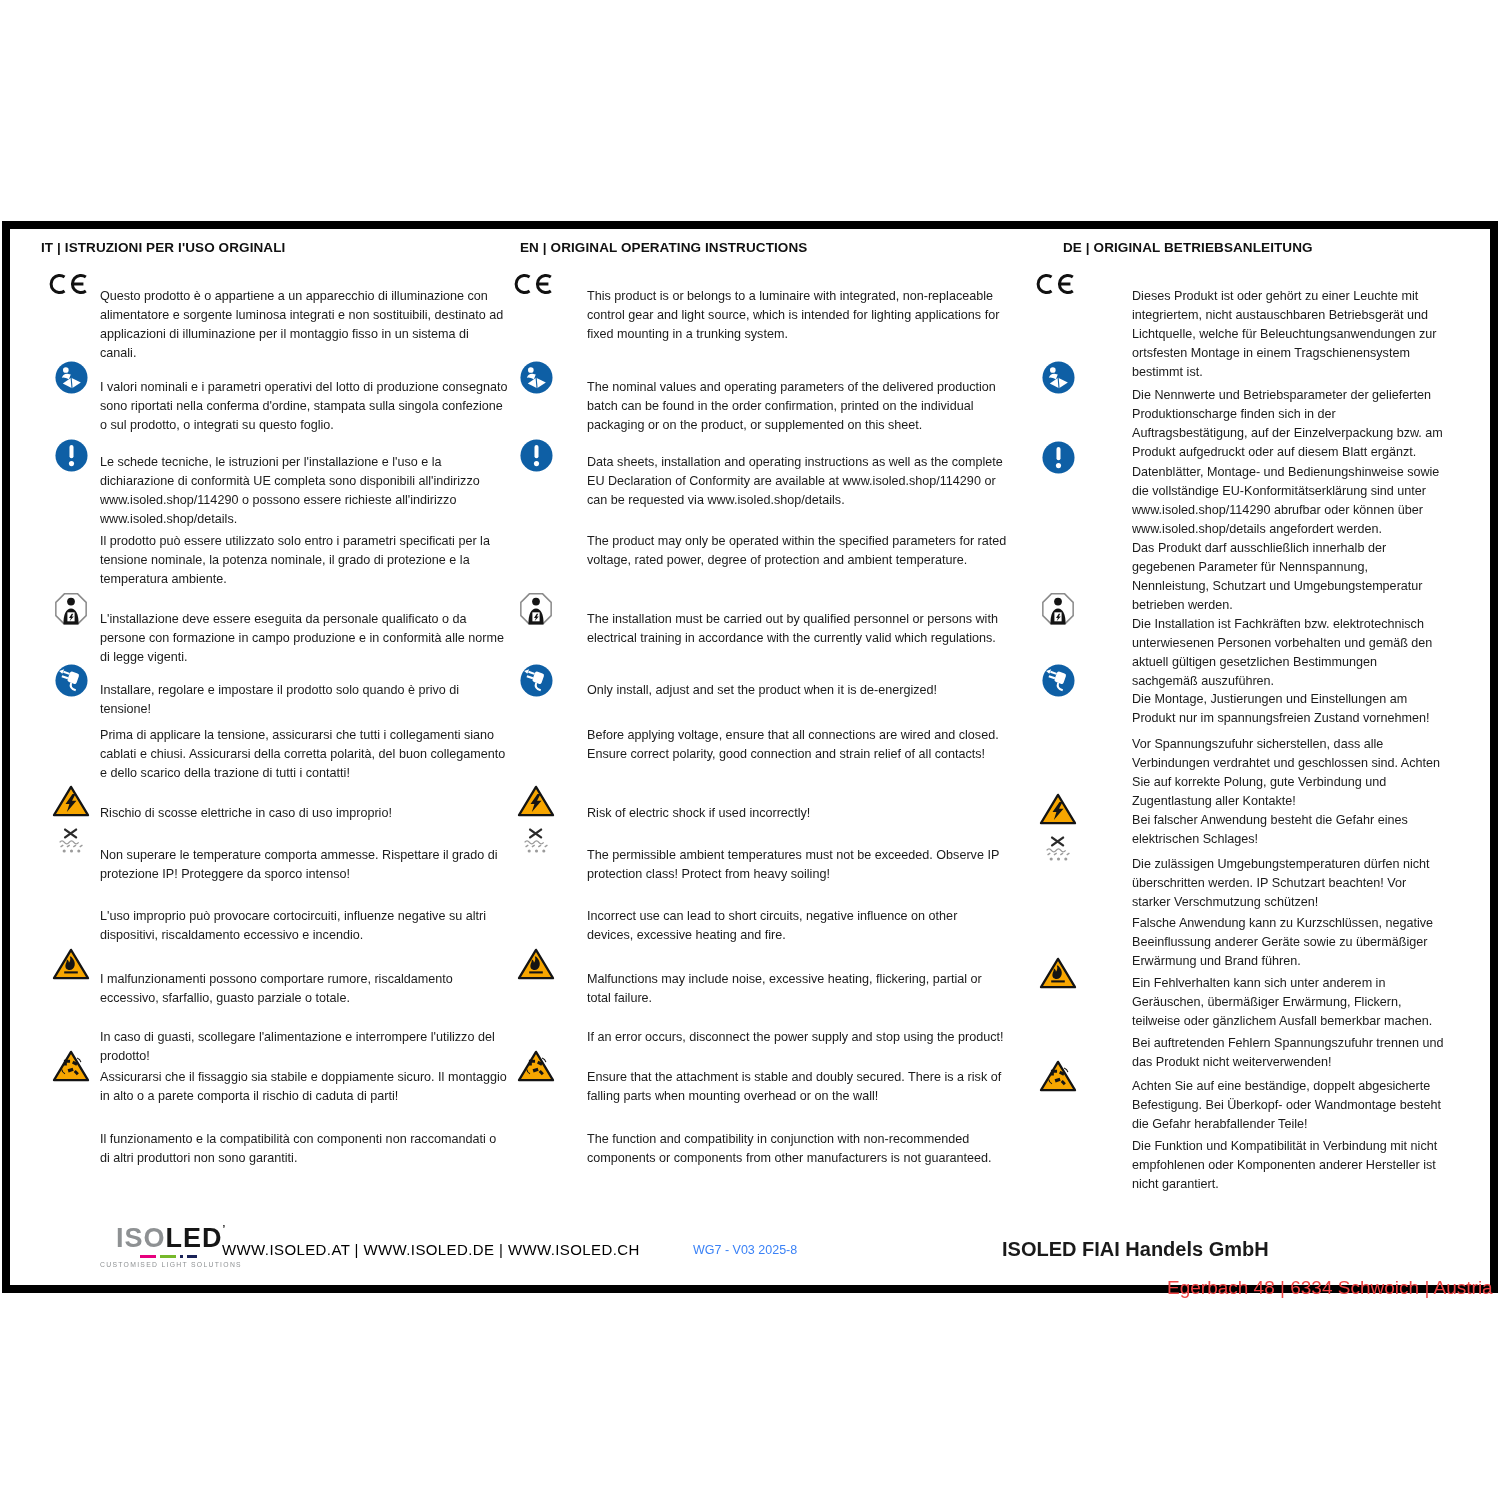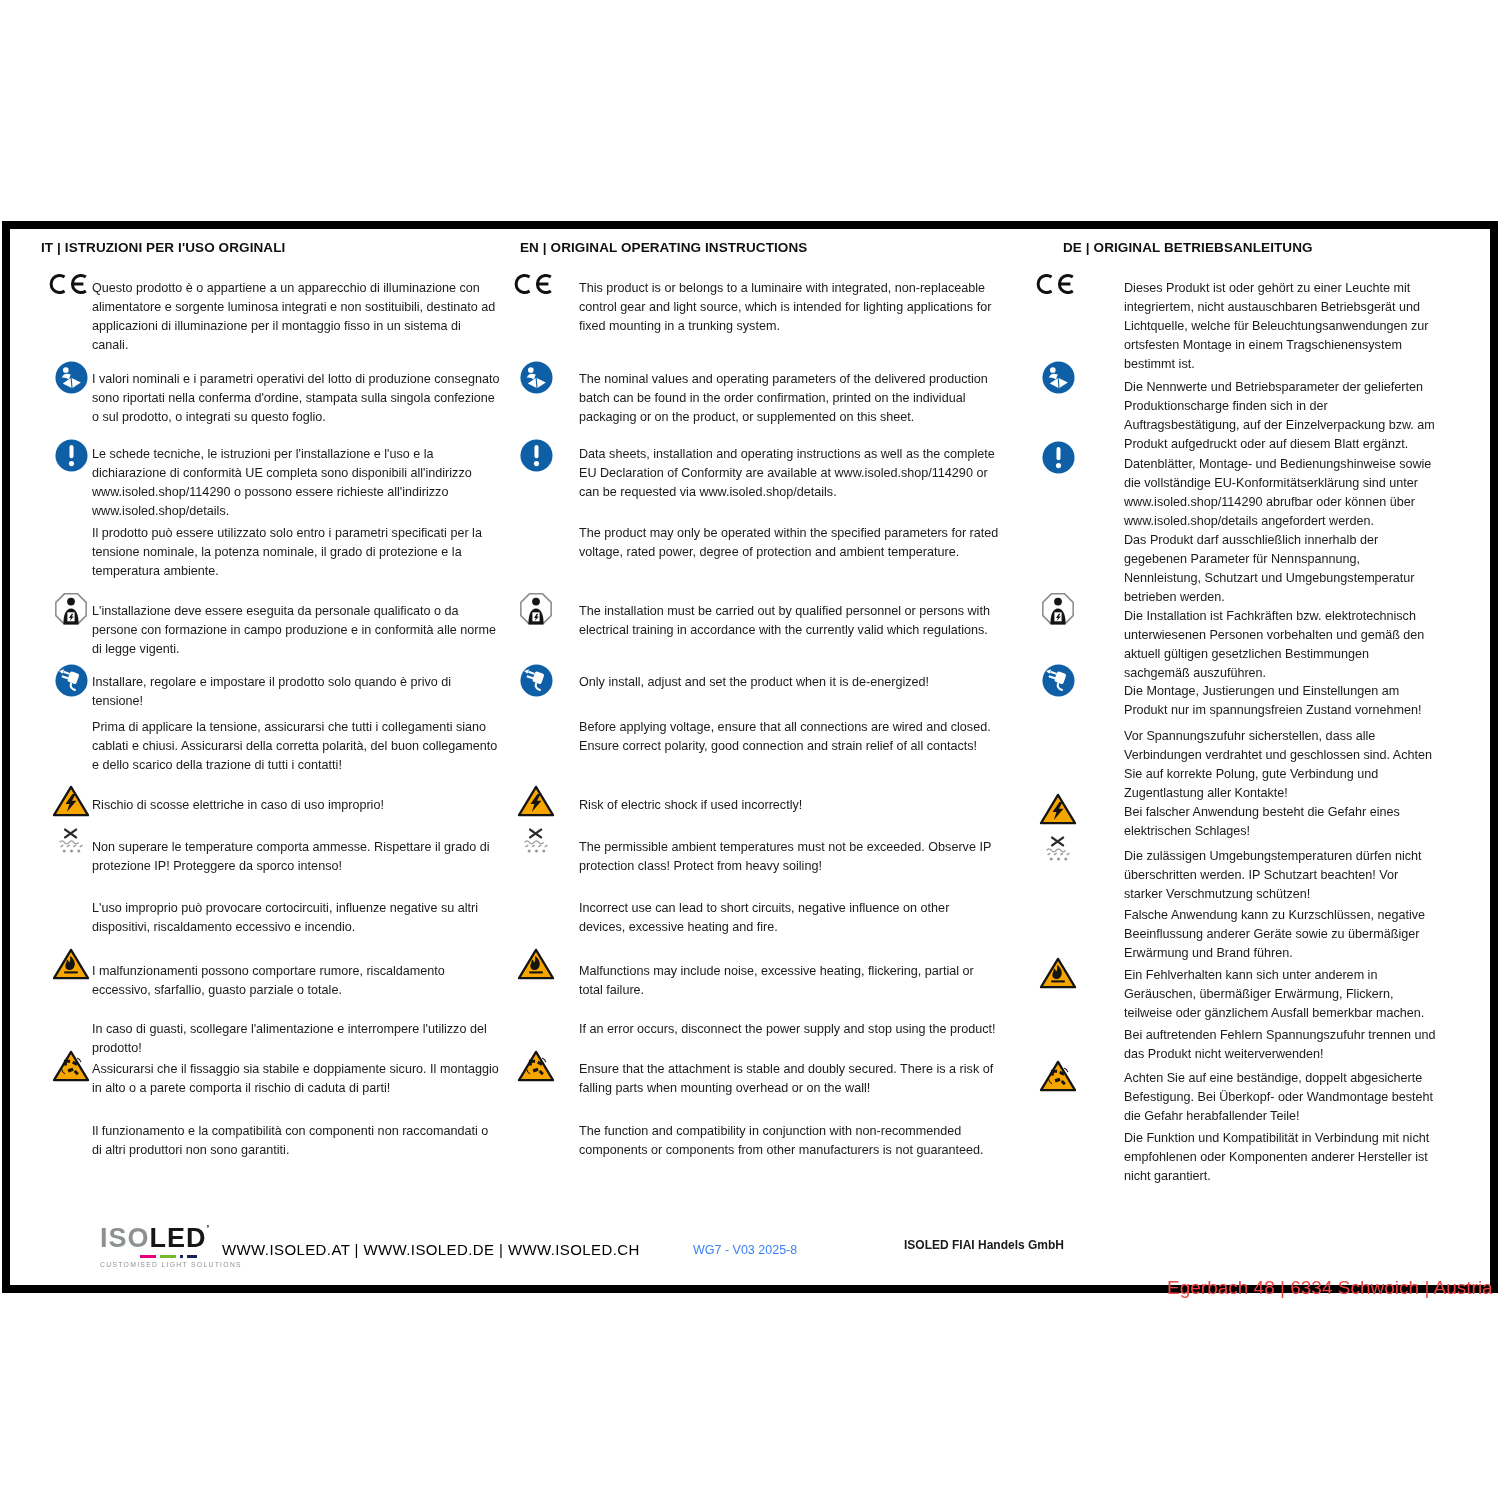--- a/index.html
+++ b/index.html
@@ -3,21 +3,21 @@
 <meta charset="utf-8">
 <style>
   html,body{margin:0;padding:0;}
   body{width:1500px;height:1500px;background:#ffffff;overflow:hidden;
        font-family:"Liberation Sans","DejaVu Sans",sans-serif;position:relative;}
   .sheet{position:absolute;left:2px;top:221px;width:1496px;height:1072px;
          border:8px solid #000;box-sizing:border-box;background:#fff;}
   
   .col-title{position:absolute;top:11px;margin:0;font-size:13.5px;font-weight:bold;
              color:#111;line-height:1.2;letter-spacing:.1px;white-space:nowrap;}
-  .para{position:absolute;margin:8px;font-size:12.6px;line-height:19px;color:#1b1b1b;}
+  .para{position:absolute;margin:16px;font-size:12.6px;line-height:19px;color:#1b1b1b;}
   .icon-cell{position:absolute;width:44px;display:flex;justify-content:center;align-items:flex-start;}
   .c0 .col-title{left:31px;}  .c0 .para{left:74px;width:408px;}   .c0 .icon-cell{left:39px;}
   .c1 .col-title{left:510px;} .c1 .para{left:561px;width:420px;}  .c1 .icon-cell{left:504px;}
   .c2 .col-title{left:1053px;}.c2 .para{left:1106px;width:312px;} .c2 .icon-cell{left:1026px;}
   
   .r1{top:42px}.r2{top:133px}.r3{top:208px}.r4{top:287px}.r5{top:365px}.r6{top:436px}
   .r7{top:481px}.r8{top:559px}.r9{top:601px}.r10{top:662px}.r11{top:725px}.r12{top:783px}
   .r13{top:823px}.r14{top:885px}
   .i1{top:44px}.i2{top:132px}.i3{top:210px}.i4{top:362px}.i5{top:435px}
   .i6{top:555px}.i7{top:598px}.i8{top:718px}.i9{top:820px}
@@ -25,32 +25,32 @@
   .c2 .r2{top:141px}.c2 .r3{top:218px}.c2 .r4{top:294px}.c2 .r5{top:370px}.c2 .r6{top:445px}
   .c2 .r7{top:490px}.c2 .r8{top:566px}.c2 .r9{top:610px}.c2 .r10{top:669px}.c2 .r11{top:729px}
   .c2 .r12{top:789px}.c2 .r13{top:832px}.c2 .r14{top:892px}
   .c2 .i3{top:212px}.c2 .i6{top:563px}.c2 .i7{top:606px}.c2 .i8{top:727px}.c2 .i9{top:830px}
   
   .ic-ce{width:44px;height:22px}.ic-circle{width:33px;height:33px}.ic-hex{width:36px;height:36px}
   .ic-tri{width:38px;height:34px}.ic-temp{width:31px;height:28px}
   .icon-cell svg{display:block}
   
   .footer-logo{position:absolute;left:90px;top:996px;}
-  .logo-word{font-weight:bold;font-size:27px;line-height:1;letter-spacing:1px;}
+  .logo-word{font-weight:bold;font-size:27px;line-height:1;letter-spacing:1px;margin-left:16px;}
   .logo-iso{color:#8e9193}.logo-led{color:#161616}
   .logo-tm{font-size:10px;vertical-align:top;color:#161616}
   .logo-bars{display:flex;gap:4px;align-items:center;margin:3px 0 3px 40px;}
   .logo-bars .bar{height:3px;width:16px;display:inline-block}
   .bar-m{background:#e6007e}.bar-g{background:#76b82a}.bar-n{background:#1a2357;width:10px!important}
   .logo-bars .dot{width:3px;height:3px;background:#1a2357;display:inline-block}
   .logo-tagline{font-size:6.8px;letter-spacing:1.3px;color:#8e9193;white-space:nowrap;}
   .footer-sites{position:absolute;left:212px;top:1012px;font-size:15px;color:#000000;
                 letter-spacing:.4px;white-space:nowrap;}
   .footer-version{position:absolute;left:683px;top:1014px;font-size:12.5px;color:#3b82f6;white-space:nowrap;}
-  .footer-company{position:absolute;left:894px;top:1009px;font-size:12px;font-weight:bold;
+  .footer-company{position:absolute;left:992px;top:1009px;font-size:20px;font-weight:bold;
                   color:#1a1a1a;white-space:nowrap;}
   .footer-address{position:absolute;left:1157px;top:1010px;font-size:19px;color:#ef4444;white-space:nowrap;margin-top:38px;}
 </style>
 </head>
 <body>
 
 <svg width="0" height="0" style="position:absolute" aria-hidden="true">
   <defs>
     <symbol id="sym-ce" viewBox="0 0 62 30">
       <path d="M21.9 5.2 A12 12 0 1 0 21.9 24.8" fill="none" stroke="#111" stroke-width="4.2"></path>

